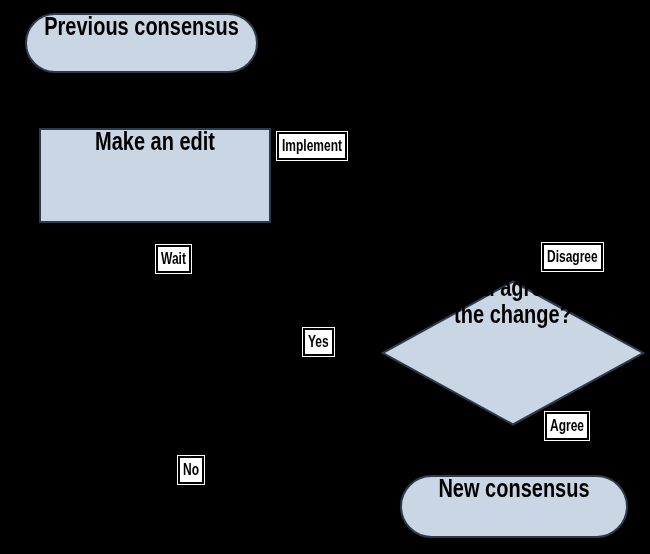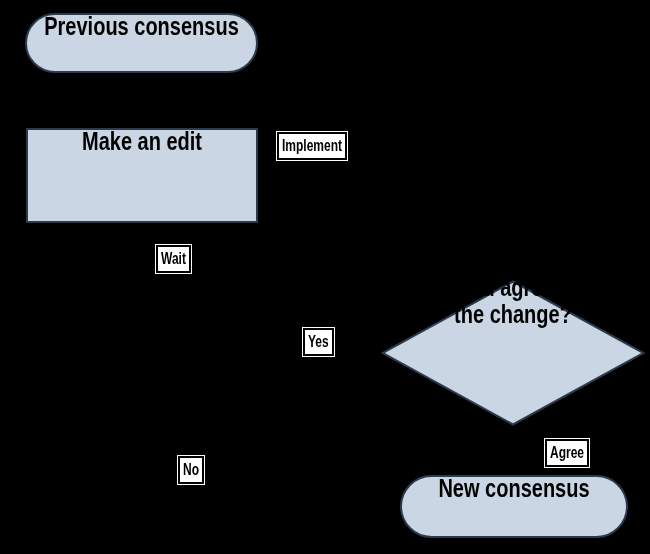--- a/index.html
+++ b/index.html
@@ -48,31 +48,31 @@
     border: 2px solid var(--label-border, #000);
     box-shadow: 0 0 0 1px var(--label-bg, #fff);
     padding: 0 3px;
     font-size: 12px;
     line-height: 24px;
     white-space: nowrap;
     box-sizing: border-box;
   }
   
   #node-previous { left: 25px;  top: 13px;  width: 233px; height: 60px; }
-  #node-make     { left: 26px;  top: 128px; width: 232px; height: 95px; }
+  #node-make     { left: 39px;  top: 128px; width: 232px; height: 95px; }
   #node-seek     { left: 395px; top: 128px; width: 233px; height: 95px; }
   #node-was      { left: 16px;  top: 280px; width: 254px; height: 146px; }
   #node-agreeq   { left: 381px; top: 280px; width: 264px; height: 146px; }
   #node-new      { left: 400px; top: 475px; width: 228px; height: 63px; border-radius: 32px; }
   #label-implement { left: 277px; top: 132px; }
   #label-wait      { left: 156px; top: 245px; }
   #label-disagree  { left: 542px; top: 243px; }
   #label-yes       { left: 303px; top: 328px; }
   #label-no        { left: 178px; top: 456px; }
-  #label-agree     { left: 545px; top: 439px; }
+  #label-agree     { left: 545px; top: 412px; }
 </style>
 </head>
 <body>
 
 <div class="canvas">
 
   <div class="node stadium" id="node-previous">
     <span class="stretch node-label">Previous consensus</span>
   </div>
 
@@ -97,20 +97,23 @@
   </div>
 
   <div class="edge-label" id="label-implement">
     <span class="stretch">Implement</span>
   </div>
 
   <div class="edge-label" id="label-wait">
     <span class="stretch">Wait</span>
   </div>
 
+  <div class="edge-label" id="label-disagree">
+    <span class="stretch">Disagree</span>
+  </div>
 
   <div class="edge-label" id="label-yes">
     <span class="stretch">Yes</span>
   </div>
 
   <div class="edge-label" id="label-no">
     <span class="stretch">No</span>
   </div>
 
   <div class="edge-label" id="label-agree">

